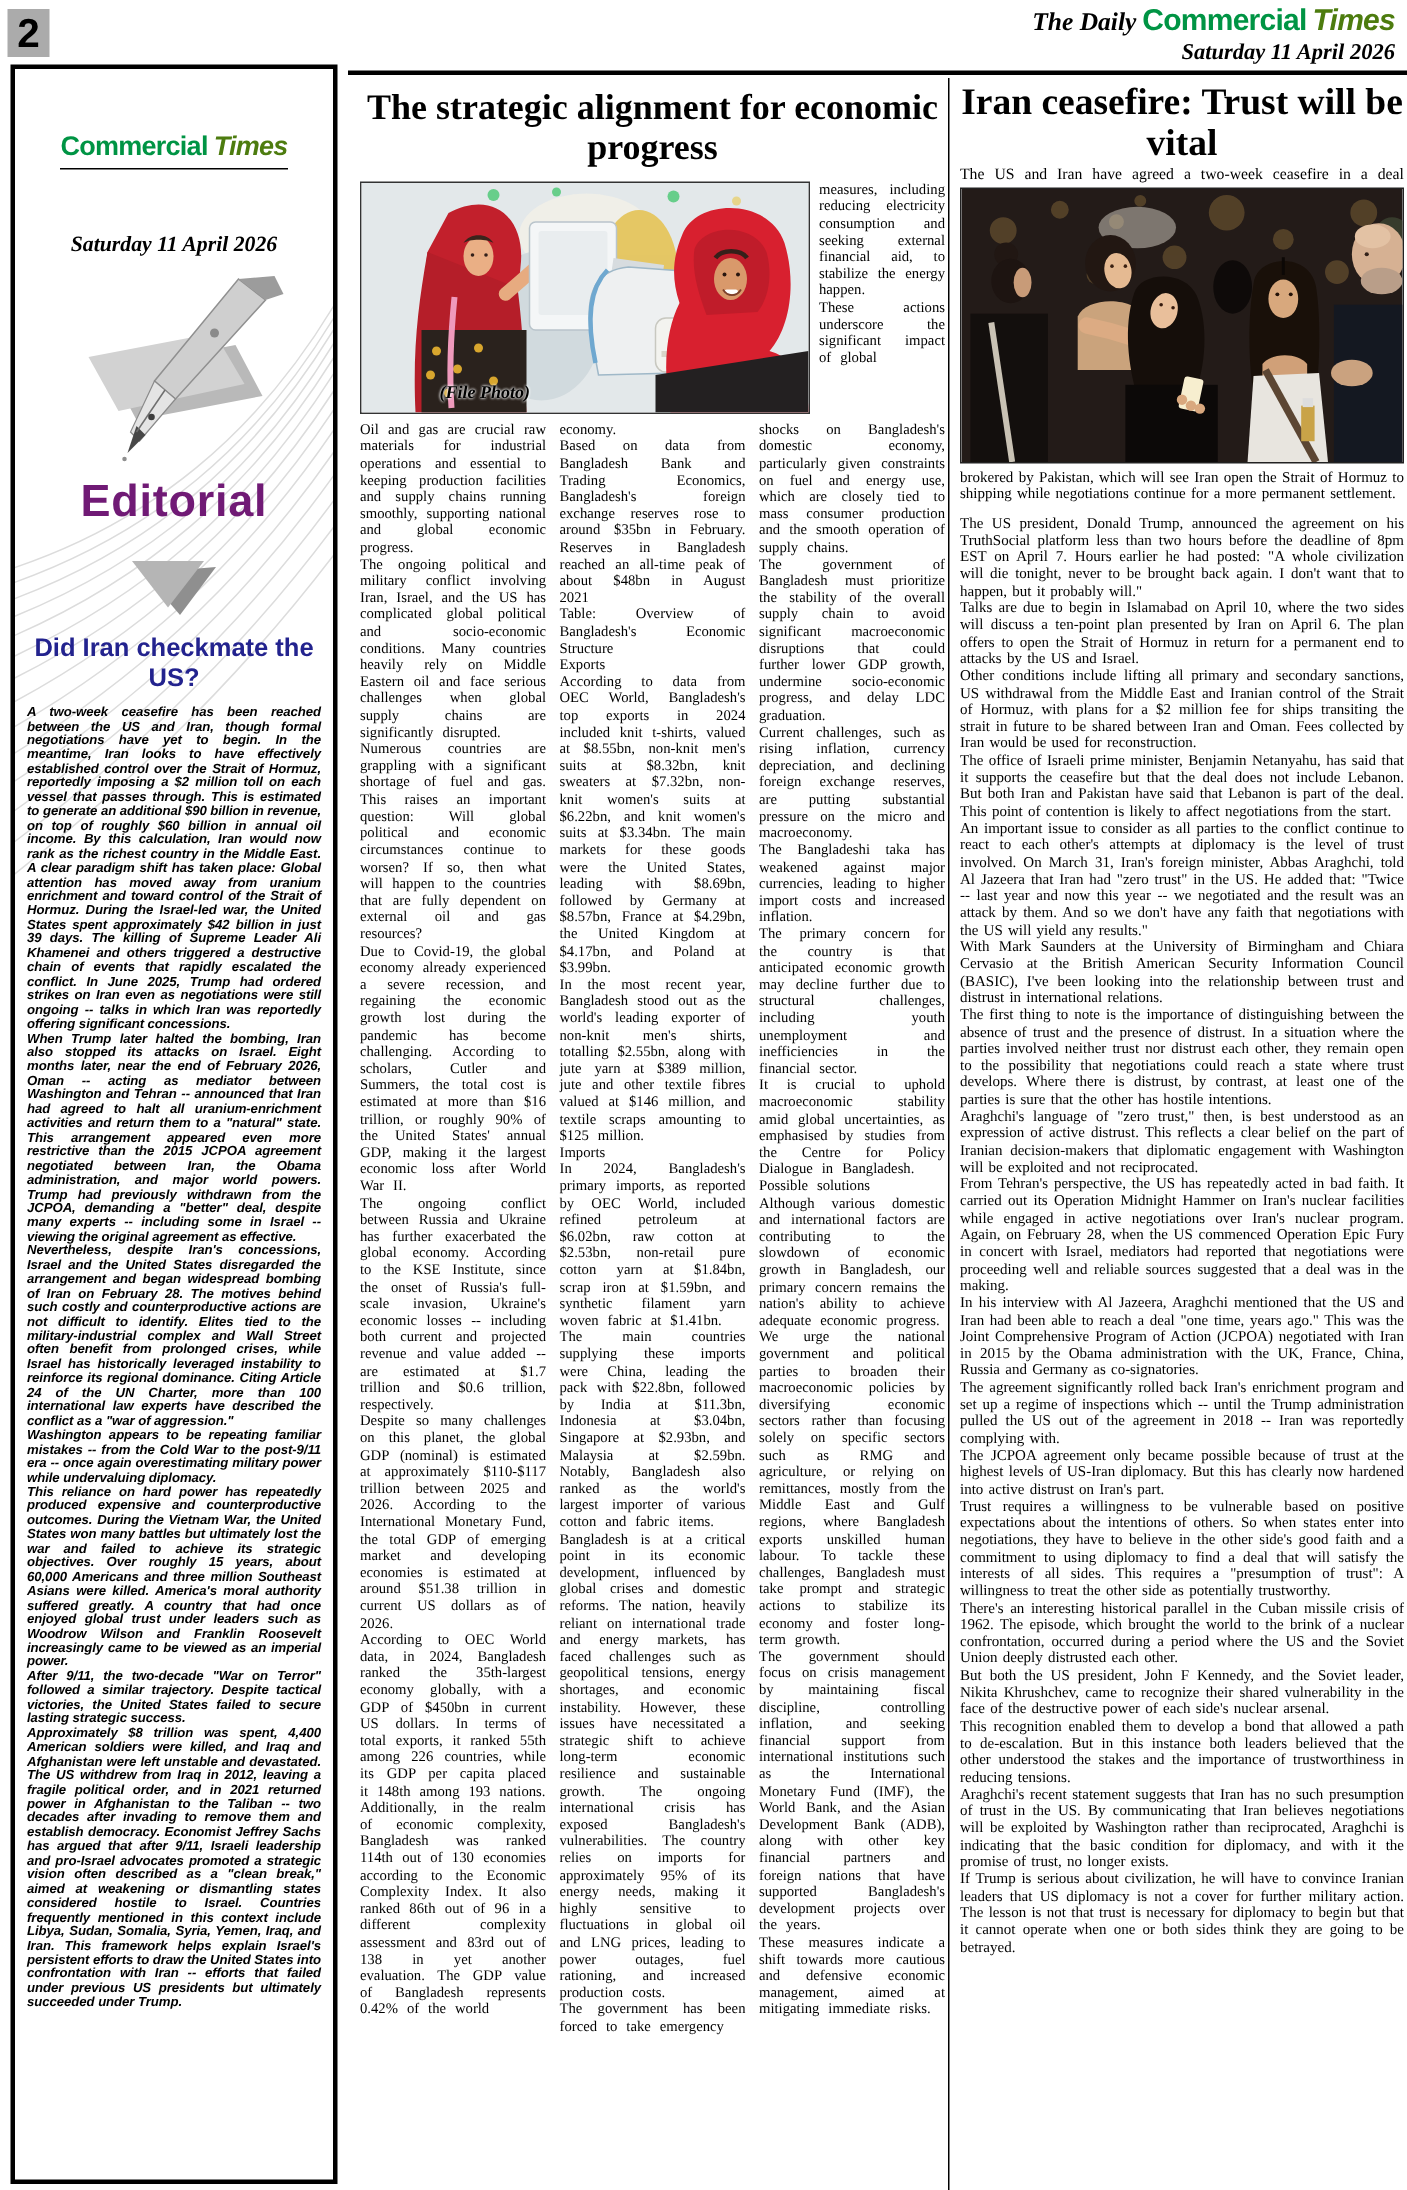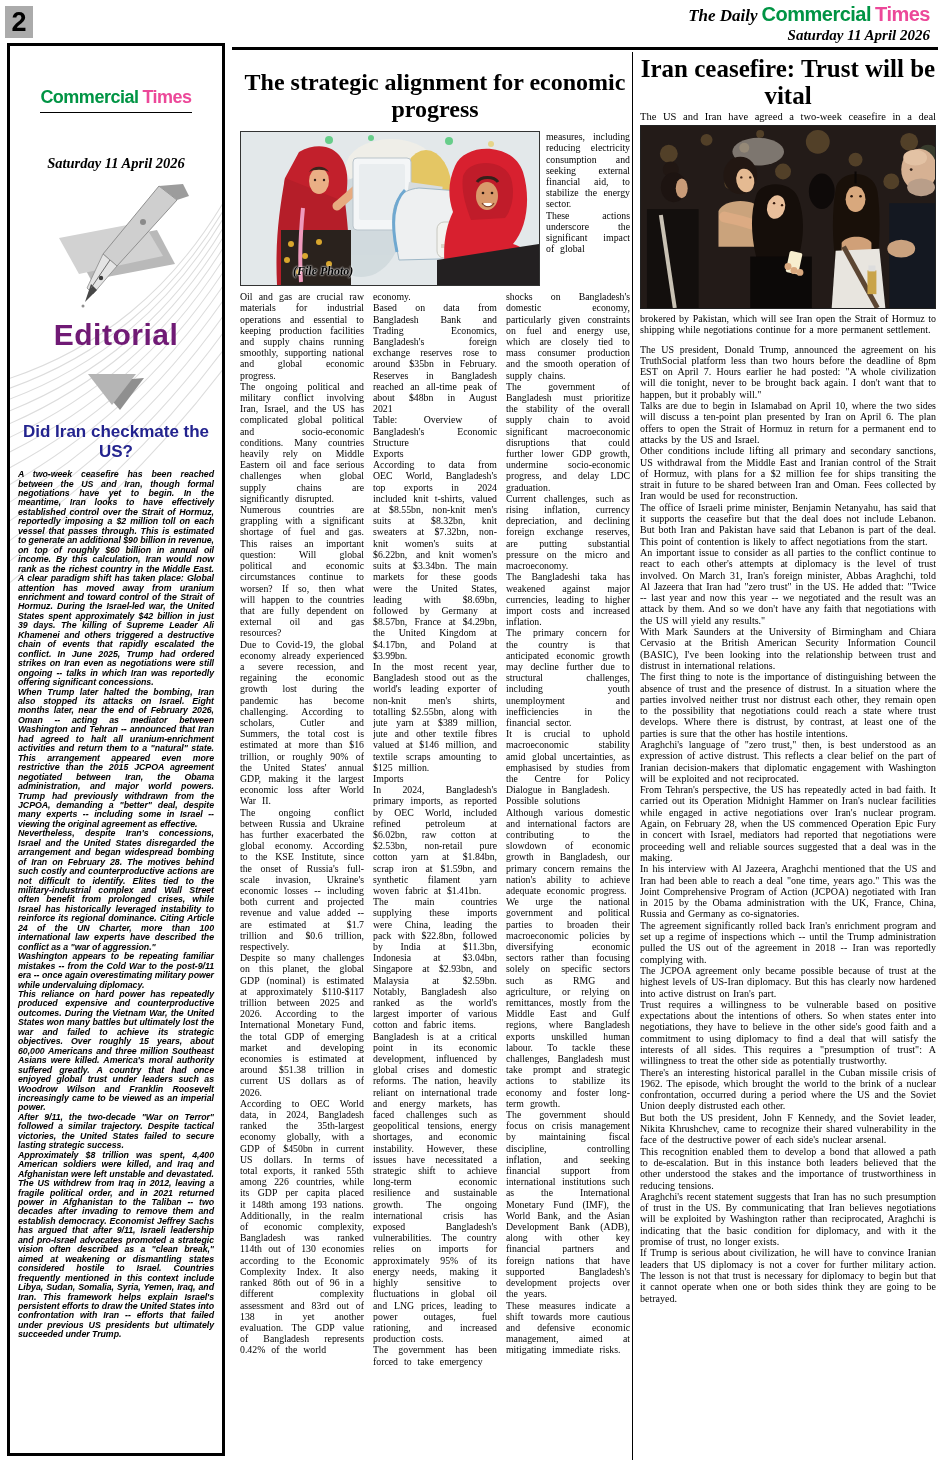--- a/index.html
+++ b/index.html
@@ -5,21 +5,21 @@
   html,body{margin:0;padding:0;background:#fff;}
   .page{position:relative;width:938px;height:1460px;background:#fff;overflow:hidden;
         font-family:"Liberation Serif",serif;color:#000;}
   
   .page-number{position:absolute;left:5px;top:6px;width:28px;height:32px;background:#ababab;
 making color:#fff;font-family:"Liberation Sans",sans-serif;font-weight:bold;font-size:27px;
         line-height:32px;text-align:center;}
   .masthead{position:absolute;right:8px;top:3px;text-align:right;}
   .md-prefix{font-family:"Liberation Serif",serif;font-style:italic;font-weight:bold;font-size:17px;}
   .md-green{font-family:"Liberation Sans",sans-serif;font-weight:bold;font-size:20px;color:#009444;letter-spacing:-0.5px;}
-  .md-red{font-family:"Liberation Sans",sans-serif;font-weight:bold;font-size:20px;color:#ec4899;letter-spacing:-0.5px;}
+  .md-red{font-family:"Liberation Sans",sans-serif;font-weight:bold;font-size:20px;color:#4d7c0f;letter-spacing:-0.5px;font-style:italic;}
   .masthead-date{font-family:"Liberation Serif",serif;font-style:italic;font-weight:bold;font-size:15px;margin-top:1px;}
   .top-rule{position:absolute;left:232px;right:0;top:47px;height:3px;background:#000;}
   
   .sidebar{position:absolute;left:7px;top:43px;width:218px;height:1413px;border:3px solid #000;
            box-sizing:border-box;padding:1px 8px;overflow:hidden;}
   .sidebar>*{position:relative;z-index:1;}
   .sb-swoosh{position:absolute;left:0;top:135px;width:100%;height:430px;z-index:0;pointer-events:none;}
   .sb-logo{margin-top:40px;text-align:center;}
   .sb-logo .md-green,.sb-logo .md-red{font-size:18px;}
   .sb-logo-rule{width:152px;height:1px;background:#000;margin:4px auto 0;}
@@ -28,21 +28,21 @@
   .sb-ed-label{margin-top:4px;text-align:center;font-family:"Liberation Sans",sans-serif;
                font-weight:bold;font-size:30px;color:#701a75;letter-spacing:0.5px;}
   .sb-tri{display:block;margin:22px auto 0;}
   .sb-headline{margin:12px 0 0;text-align:center;font-family:"Liberation Sans",sans-serif;
                font-weight:bold;font-size:17px;line-height:1.18;color:#23238e;}
   .sb-body{margin-top:8px;}
   .sb-body p{margin:0;font-family:"Liberation Sans",sans-serif;font-weight:bold;font-style:italic;
              font-size:8.8px;line-height:9.45px;text-align:justify;letter-spacing:-0.05px;}
   
   .mid{position:absolute;left:240px;top:55px;width:390px;height:1400px;overflow:hidden;}
-  .mid h1{margin:14px 0 0;text-align:center;font-weight:bold;font-size:24px;line-height:1.13;}
+  .mid h1{margin:4px 0 0;text-align:center;font-weight:bold;font-size:24px;line-height:1.13;}
   .mid-top{margin-top:8px;display:flex;gap:6px;}
   .mid-photo{position:relative;margin:0;width:298px;height:153px;border:1px solid #333;flex:0 0 auto;}
   .photo-svg{display:block;width:100%;height:100%;}
   .mid-caption{position:absolute;left:52px;bottom:6px;font-weight:bold;font-style:italic;font-size:12px;
                color:#000;text-shadow:0 0 2px #fff,0 0 2px #fff;}
   .mid-col3top{flex:1 1 auto;overflow:hidden;}
   .mid-col3top p,.mid-cols p{margin:0;font-size:9.8px;line-height:11.2px;text-align:justify;word-spacing:3.5px;}
   .mid-cols{margin-top:5px;display:flex;gap:9px;}
   .mid-cols .col{width:124px;flex:0 0 auto;overflow:hidden;height:1180px;}
   
@@ -181,21 +181,21 @@
           <path d="M236,50 C240,44 253,44 257,50" stroke="#35201a" stroke-width="3" fill="none"></path>
           <circle cx="242" cy="61" r="1.3" fill="#2a160f"></circle>
             <circle cx="251" cy="61" r="1.3" fill="#2a160f"></circle>
           <rect x="242" y="71" width="9" height="3" rx="1.5" fill="#fff"></rect>
           <path d="M241,71 C244,76 250,76 253,71" stroke="#7c3f2a" stroke-width="1.2" fill="none"></path>
           <path d="M196,128 L298,112 L298,153 L196,153 Z" fill="#232021"></path>
         </svg>
         <figcaption class="mid-caption">(File Photo)</figcaption>
       </figure>
       <div class="mid-col3top">
-          <p>measures, including reducing electricity consumption and seeking external financial aid, to stabilize the energy sector.</p>
+          <p>measures, including reducing electricity consumption and seeking external financial aid, to stabilize the energy happen.</p>
           <p>These actions underscore the significant impact of global</p>
         </div>
     </div>
 
     <div class="mid-cols">
       <div class="col">
           <p>Oil and gas are crucial raw materials for industrial operations and essential to keeping production facilities and supply chains running smoothly, supporting national and global economic progress.</p>
           <p>The ongoing political and military conflict involving Iran, Israel, and the US has complicated global political and socio-economic conditions. Many countries heavily rely on Middle Eastern oil and face serious challenges when global supply chains are significantly disrupted.</p>
           <p>Numerous countries are grappling with a significant shortage of fuel and gas. This raises an important question: Will global political and economic circumstances continue to worsen? If so, then what will happen to the countries that are fully dependent on external oil and gas resources?</p>
           <p>Due to Covid-19, the global economy already experienced a severe recession, and regaining the economic growth lost during the pandemic has become challenging. According to scholars, Cutler and Summers, the total cost is estimated at more than $16 trillion, or roughly 90% of the United States' annual GDP, making it the largest economic loss after World War II.</p>

